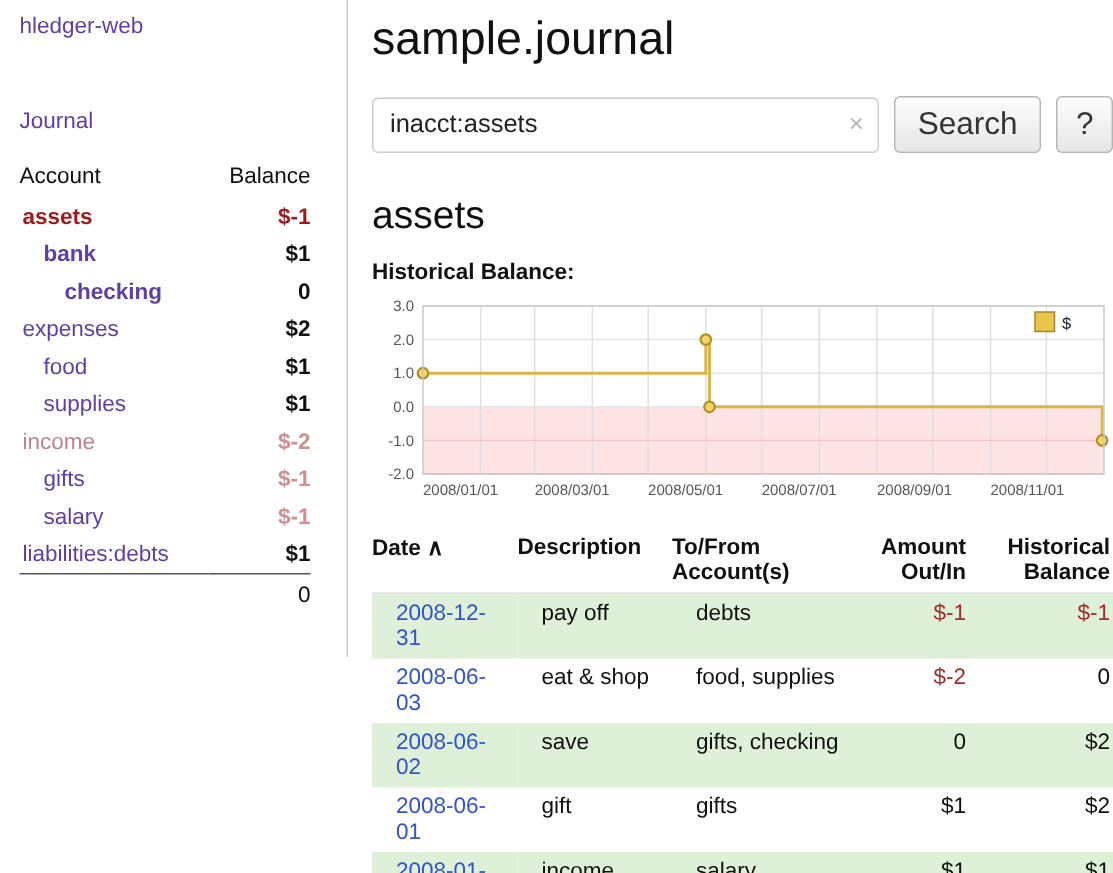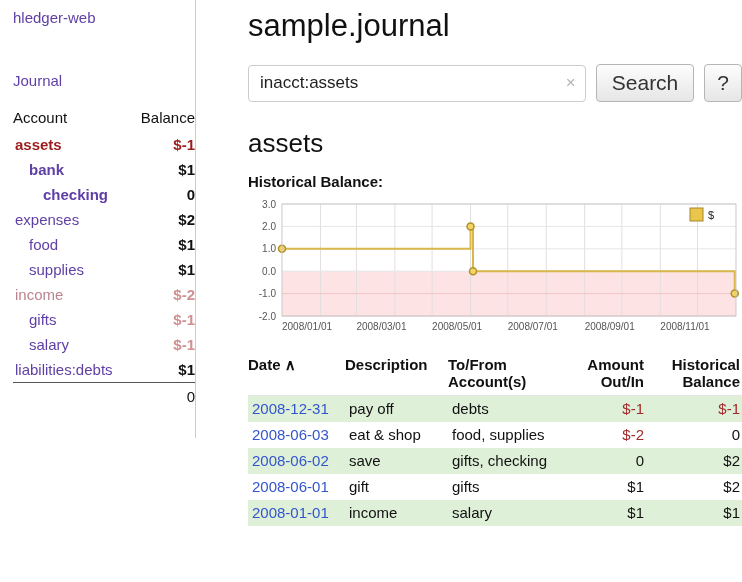--- a/index.html
+++ b/index.html
@@ -1,21 +1,21 @@
 <!DOCTYPE html>
 <html><head>
 <meta charset="utf-8">
 <style>
   * { margin:0; padding:0; box-sizing:border-box; }
   html,body { width:742px; height:582px; background:#fff; overflow:hidden;
               font-family:"Liberation Sans", sans-serif; color:#111; font-size:15px; }
 
   
-  .sidebar { position:absolute; left:0; top:0; width:196px; height:438px;
-             padding:9px 0 0 13px; border-right:1px solid #ccc; }
+  .sidebar { position:absolute; left:0; top:0; width:232px; height:438px;
+             padding:9px 24px 0 13px; border-right:1px solid #ccc; }
   .brand a, .nav-journal a { color:#5f3fa6; text-decoration:none; }
   .nav-journal { margin-top:46px; }
   table.acct-tbl { width:100%; border-collapse:collapse; margin-top:16px; }
   table.acct-tbl th { font-weight:400; padding:4px 0 6px 0; text-align:left; }
   table.acct-tbl th.h-bal { text-align:right; }
   table.acct-tbl td { padding:3px 0; line-height:19px; }
   table.acct-tbl td.bal { text-align:right; font-weight:bold; color:#111; }
   table.acct-tbl a { color:#5f3fa6; text-decoration:none; }
   tr.b a { font-weight:bold; }
   tr.nr a { color:#9d1b1b; }
@@ -44,21 +44,21 @@
   h2.acct-title { font-size:26px; font-weight:400; margin:26px 0 14px 0; }
   .chart-heading { font-weight:bold; margin:2px 0 8px 0; }
   .chart-wrap { width:494px; height:140px; }
   #bchart text { font-size:10px; fill:#555; font-family:"Liberation Sans", sans-serif; }
   #bchart text.lg { font-size:11px; fill:#222; }
 
   
   table.register { border-collapse:collapse; width:100%; margin-top:16px; }
   table.register th { text-align:left; vertical-align:top; font-weight:bold;
                       padding:2px 10px 5px 0; border-bottom:1px solid #e5e5e5;margin-left:47px; }
-  table.register td { padding:4px 10px 5px 4px; vertical-align:top; }
+  table.register td { padding:4px 10px 5px 16px; vertical-align:top; }
   table.register .c-amt, table.register .c-bal { text-align:right; }
   table.register .c-bal { padding-right:2px; }
   table.register tr.odd { background:#dff0d8; }
   table.register a { color:#3355cc; text-decoration:none; }
   td.red { color:#a32a2a; }
   .sort { font-weight:bold; }
 </style>
 </head>
 <body>
 

